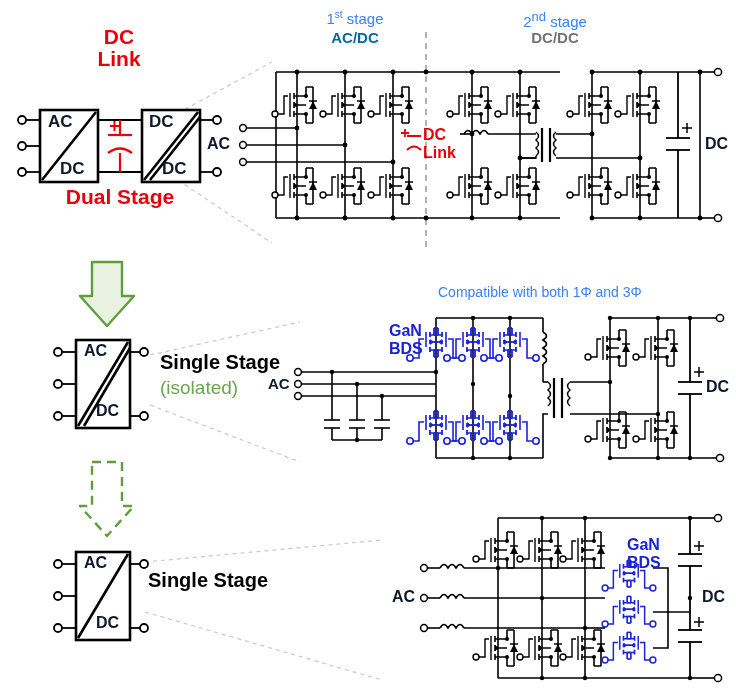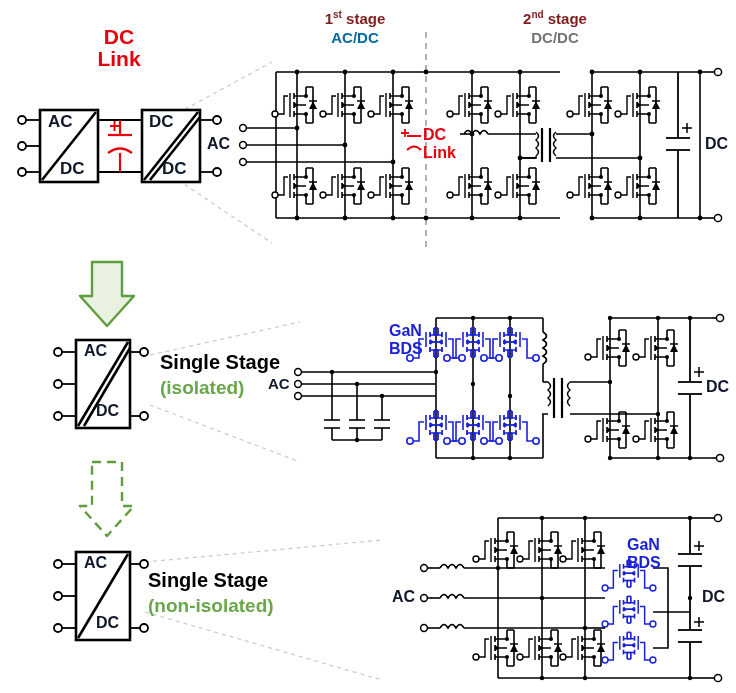--- a/index.html
+++ b/index.html
@@ -2,23 +2,23 @@
 <html><head>
 <meta charset="utf-8">
 <style>
   html,body{margin:0;padding:0;background:#ffffff;}
   body{width:736px;height:693px;font-family:"Liberation Sans",sans-serif;position:relative;overflow:hidden;}
   #root{position:relative;width:736px;height:693px;}
   svg.layer{position:absolute;left:0;top:0;width:736px;height:693px;}
   .lbl{position:absolute;white-space:nowrap;line-height:1.05;}
   .red{color:#e8000d;font-weight:bold;}
   .green{color:#000000;font-weight:bold;}
-  .greenlight{color:#6aa64a;font-weight:bold;}
+  .greenlight{color:#6aa64a;font-weight:normal;}
   .blue{color:#1a22d8;font-weight:bold;margin-left:19px;}
-  .gray{color:#7f1d1d;font-weight:bold;}
+  .gray{color:#3b82f6;font-weight:normal;}
   .blk{color:#0f172a;font-weight:bold;}
   .ctr{text-align:center;}
 </style>
 </head>
 <body>
 
 <div id="root">
 
   <svg class="layer" viewBox="0 0 736 693">
     <defs>
@@ -492,49 +492,50 @@
   </svg>
 
   <div class="lbl red ctr" style="left:74px;top:26px;width:90px;font-size:21px;">
     <div>DC</div>
     <div>Link</div>
   </div>
   <div class="lbl blk" style="left:48px;top:113px;font-size:17px;">AC</div>
   <div class="lbl blk" style="left:60px;top:160px;font-size:17px;">DC</div>
   <div class="lbl blk" style="left:149px;top:113px;font-size:17px;">DC</div>
   <div class="lbl blk" style="left:162px;top:160px;font-size:17px;">DC</div>
+  <div class="lbl red ctr" style="left:25px;top:186px;width:190px;font-size:21px;">Dual Stage</div>
 
   <div class="lbl blk" style="left:84px;top:343px;font-size:16px;">AC</div>
   <div class="lbl blk" style="left:96px;top:403px;font-size:16px;">DC</div>
   <div class="lbl green" style="left:160px;top:352px;font-size:20px;">Single Stage</div>
   <div class="lbl greenlight" style="left:160px;top:378px;font-size:19px;">(isolated)</div>
 
   <div class="lbl blk" style="left:84px;top:555px;font-size:16px;">AC</div>
   <div class="lbl blk" style="left:96px;top:615px;font-size:16px;">DC</div>
   <div class="lbl green" style="left:148px;top:570px;font-size:20px;">Single Stage</div>
-  <div class="lbl greenlight" style="left:148px;top:596px;font-size:19px;">(non-isolated)</div>
 
   <div class="lbl gray ctr" style="left:300px;top:10px;width:110px;font-size:15px;">
     <span>1</span><sup style="font-size:10px;">st</sup>
     <span>stage</span>
   </div>
   <div class="lbl blk ctr" style="left:300px;top:30px;width:110px;font-size:15px;color:#0369a1;">AC/DC</div>
   <div class="lbl gray ctr" style="left:500px;top:10px;width:110px;font-size:15px;">
-    <span>2</span><sup style="font-size:10px;">nd</sup>
+    <span>2</span><sup style="font-size:13px;">nd</sup>
     <span>stage</span>
   </div>
   <div class="lbl blk ctr" style="left:500px;top:30px;width:110px;font-size:15px;color:#737373;">DC/DC</div>
 
   <div class="lbl blk" style="left:207px;top:136px;font-size:16px;">AC</div>
   <div class="lbl red" style="left:423px;top:126px;font-size:16px;line-height:1.1;">
     <div>DC</div>
     <div>Link</div>
   </div>
   <div class="lbl blk" style="left:705px;top:136px;font-size:16px;">DC</div>
 
+  <div class="lbl gray" style="left:438px;top:285px;font-size:14px;">Compatible with both 1Φ and 3Φ</div>
   <div class="lbl blue" style="left:370px;top:322px;font-size:16px;line-height:1.1;">
     <div>GaN</div>
     <div>BDS</div>
   </div>
   <div class="lbl blk" style="left:268px;top:376px;font-size:15px;">AC</div>
   <div class="lbl blk" style="left:706px;top:379px;font-size:16px;">DC</div>
 
   <div class="lbl blue" style="left:608px;top:536px;font-size:16px;line-height:1.1;">
     <div>GaN</div>
     <div>BDS</div>

